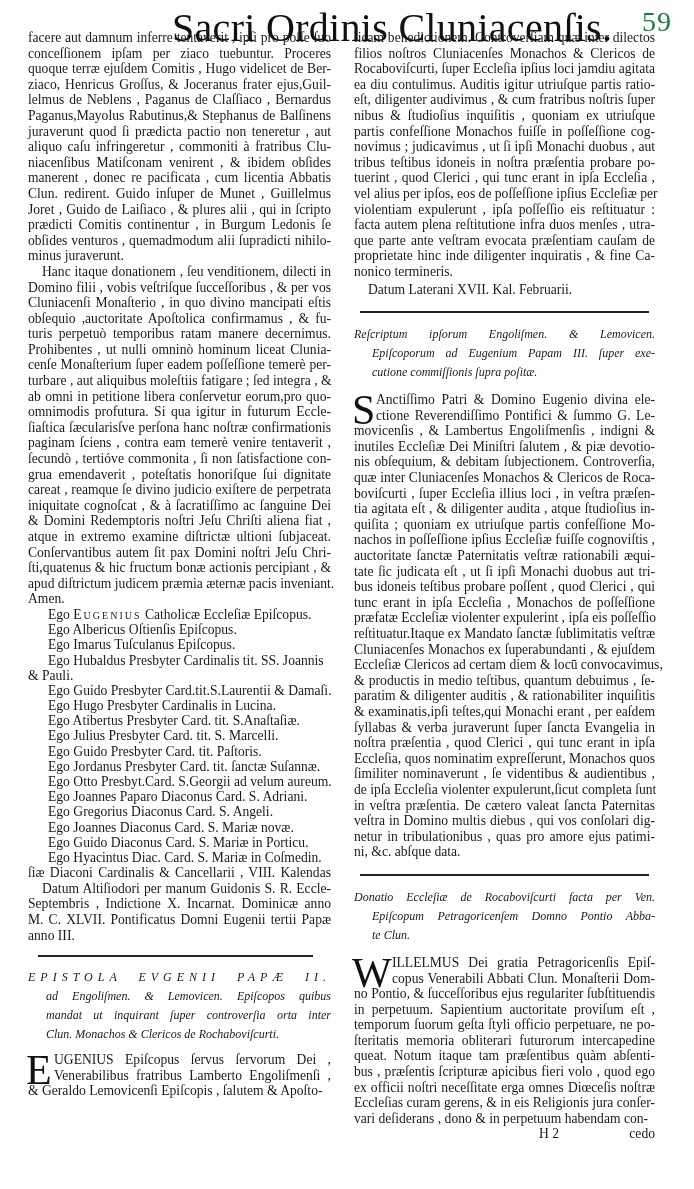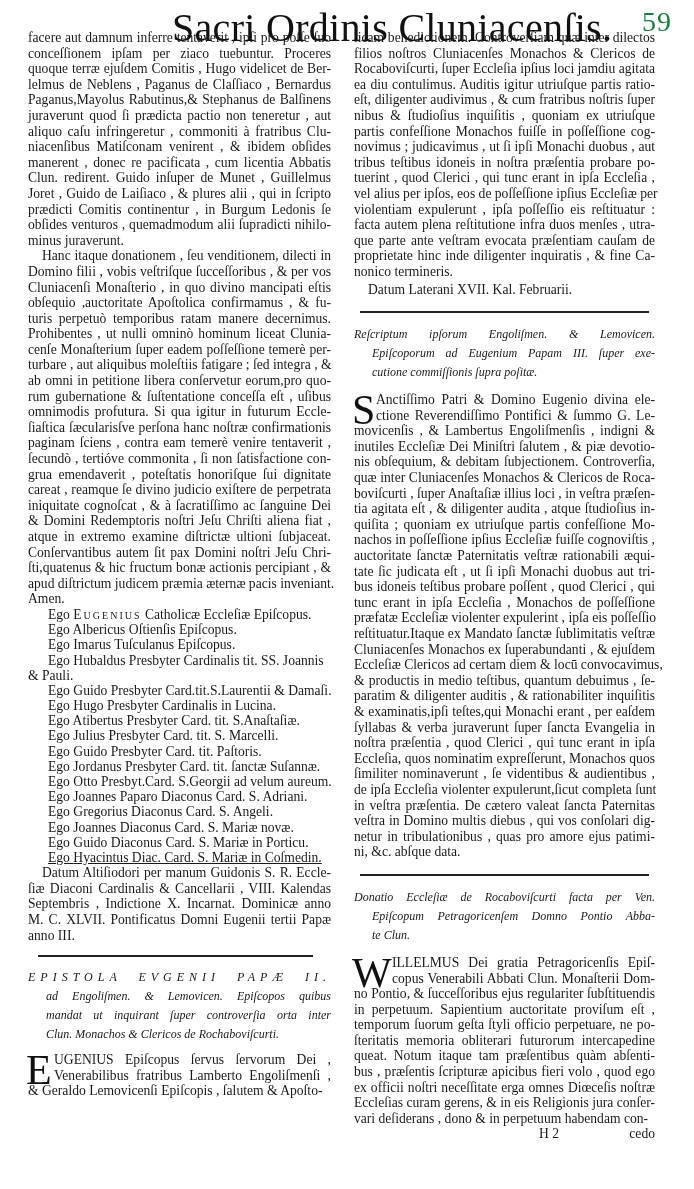--- a/index.html
+++ b/index.html
@@ -51,20 +51,21 @@
 <div class="running-head">
   <span class="running-title">Sacri Ordinis Cluniacenſis.</span>
   <span class="page-number">59</span>
 </div>
 
 <div class="col col-left">
   <div id="lp1">
       <span class="line">facere aut damnum inferre tentaverit , ipſi pro poſſe ſuo</span>
       <span class="line">conceſſionem ipſam per ziaco tuebuntur. Proceres</span>
       <span class="line">quoque terræ ejuſdem Comitis , Hugo videlicet de Ber-</span>
+      <span class="line">ziaco, Henricus Groſſus, &amp; Joceranus frater ejus,Guil-</span>
       <span class="line">lelmus de Neblens , Paganus de Claſſiaco , Bernardus</span>
       <span class="line">Paganus,Mayolus Rabutinus,&amp; Stephanus de Balſinens</span>
       <span class="line">juraverunt quod ſi prædicta pactio non teneretur , aut</span>
       <span class="line">aliquo caſu infringeretur , commoniti à fratribus Clu-</span>
       <span class="line">niacenſibus Matiſconam venirent , &amp; ibidem obſides</span>
       <span class="line">manerent , donec re pacificata , cum licentia Abbatis</span>
       <span class="line">Clun. redirent. Guido inſuper de Munet , Guillelmus</span>
       <span class="line">Joret , Guido de Laiſiaco , &amp; plures alii , qui in ſcripto</span>
       <span class="line">prædicti Comitis continentur , in Burgum Ledonis ſe</span>
       <span class="line">obſides venturos , quemadmodum alii ſupradicti nihilo-</span>
@@ -73,21 +74,20 @@
   <div id="lp2">
       <span class="line indent">Hanc itaque donationem , ſeu venditionem, dilecti in</span>
       <span class="line">Domino filii , vobis veſtriſque ſucceſſoribus , &amp; per vos</span>
       <span class="line">Cluniacenſi Monaſterio , in quo divino mancipati eſtis</span>
       <span class="line">obſequio ,auctoritate Apoſtolica confirmamus , &amp; fu-</span>
       <span class="line">turis perpetuò temporibus ratam manere decernimus.</span>
       <span class="line">Prohibentes , ut nulli omninò hominum liceat Clunia-</span>
       <span class="line">cenſe Monaſterium ſuper eadem poſſeſſione temerè per-</span>
       <span class="line">turbare , aut aliquibus moleſtiis fatigare ; ſed integra , &amp;</span>
       <span class="line">ab omni in petitione libera conſervetur eorum,pro quo-</span>
-      <span class="line">rum gubernatione &amp; ſuſtentatione conceſſa eſt , uſibus</span>
       <span class="line">omnimodis profutura. Si qua igitur in futurum Eccle-</span>
       <span class="line">ſiaſtica ſæcularisſve perſona hanc noſtræ confirmationis</span>
       <span class="line">paginam ſciens , contra eam temerè venire tentaverit ,</span>
       <span class="line">ſecundò , tertióve commonita , ſi non ſatisfactione con-</span>
       <span class="line">grua emendaverit , poteſtatis honoriſque ſui dignitate</span>
       <span class="line">careat , reamque ſe divino judicio exiſtere de perpetrata</span>
       <span class="line">iniquitate cognoſcat , &amp; à ſacratiſſimo ac ſanguine Dei</span>
       <span class="line">&amp; Domini Redemptoris noſtri Jeſu Chriſti aliena fiat ,</span>
       <span class="line">atque in extremo examine diſtrictæ ultioni ſubjaceat.</span>
       <span class="line">Conſervantibus autem ſit pax Domini noſtri Jeſu Chri-</span>
@@ -105,25 +105,25 @@
       <span class="sig" style="padding-left: 20px;"><span>Ego</span> <span>Hugo Presbyter Cardinalis in Lucina.</span> </span>
       <span class="sig" style="padding-left: 20px; font-family: Liberation Serif, serif;"><span>Ego</span> <span>Atibertus Presbyter Card. tit. S.Anaſtaſiæ.</span> </span>
       <span class="sig" style="padding-left: 20px;"><span>Ego</span> <span>Julius Presbyter Card. tit. S. Marcelli.</span> </span>
       <span class="sig" style="padding-left: 20px;"><span>Ego</span> <span>Guido Presbyter Card. tit. Paſtoris.</span> </span>
       <span class="sig" style="padding-left: 20px;"><span>Ego</span> <span>Jordanus Presbyter Card. tit. ſanctæ Suſannæ.</span> </span>
       <span class="sig" style="padding-left: 20px;"><span>Ego</span> <span>Otto Presbyt.Card. S.Georgii ad velum aureum.</span> </span>
       <span class="sig" style="padding-left: 20px;"><span>Ego</span> <span>Joannes Paparo Diaconus Card. S. Adriani.</span> </span>
       <span class="sig" style="padding-left: 20px;"><span>Ego</span> <span>Gregorius Diaconus Card. S. Angeli.</span> </span>
       <span class="sig" style="padding-left: 20px;"><span>Ego</span> <span>Joannes Diaconus Card. S. Mariæ novæ.</span> </span>
       <span class="sig" style="padding-left: 20px;"><span>Ego</span> <span>Guido Diaconus Card. S. Mariæ in Porticu.</span> </span>
-      <span class="sig" style="padding-left: 20px; text-decoration: underline;"><span>Ego</span> <span>Hyacintus Diac. Card. S. Mariæ in Coſmedin.</span> </span>
+      <span class="sig" style="padding-left: 20px;"><span>Ego</span> <span>Hyacintus Diac. Card. S. Mariæ in Coſmedin.</span> </span>
     </div>
   <div id="ldatum">
+      <span class="line">ſiæ Diaconi Cardinalis &amp; Cancellarii , VIII. Kalendas</span>
       <span class="line indent">Datum Altiſiodori per manum Guidonis S. R. Eccle-</span>
-      <span class="line">ſiæ Diaconi Cardinalis &amp; Cancellarii , VIII. Kalendas</span>
       <span class="line">Septembris , Indictione X. Incarnat. Dominicæ anno</span>
       <span class="line">M. C. XLVII. Pontificatus Domni Eugenii tertii Papæ</span>
       <span class="line last">anno III.</span>
     </div>
   <span class="rule rule-l"></span>
   <div class="heading" id="eh">
       <span class="hl spaced">EPISTOLA EVGENII PAPÆ II.</span>
       <span class="hl cont">ad Engoliſmen. &amp; Lemovicen. Epiſcopos quibus</span>
       <span class="hl cont">mandat ut inquirant ſuper controverſia orta inter</span>
       <span class="hl cont last">Clun. Monachos &amp; Clericos de Rochaboviſcurti.</span>
@@ -166,21 +166,21 @@
     </div>
   <div class="initial-block" style="margin-top:10px;">
     <span class="dropcap">S</span>
     <div id="rl">
         <span class="line" style="padding-left: 22px;">Anctiſſimo Patri &amp; Domino Eugenio divina ele-</span>
         <span class="line" style="padding-left: 22px;">ctione Reverendiſſimo Pontifici &amp; ſummo G. Le-</span>
         <span class="line">movicenſis , &amp; Lambertus Engoliſmenſis , indigni &amp;</span>
         <span class="line">inutiles Eccleſiæ Dei Miniſtri ſalutem , &amp; piæ devotio-</span>
         <span class="line">nis obſequium, &amp; debitam ſubjectionem. Controverſia,</span>
         <span class="line">quæ inter Cluniacenſes Monachos &amp; Clericos de Roca-</span>
-        <span class="line">boviſcurti , ſuper Anaſtaſiæ illius loci , in veſtra præſen-</span>
+        <span class="line">boviſcurti , ſuper Eccleſia illius loci , in veſtra præſen-</span>
         <span class="line">tia agitata eſt , &amp; diligenter audita , atque ſtudioſius in-</span>
         <span class="line">quiſita ; quoniam ex utriuſque partis confeſſione Mo-</span>
         <span class="line">nachos in poſſeſſione ipſius Eccleſiæ fuiſſe cognoviſtis ,</span>
         <span class="line">auctoritate ſanctæ Paternitatis veſtræ rationabili æqui-</span>
         <span class="line">tate ſic judicata eſt , ut ſi ipſi Monachi duobus aut tri-</span>
         <span class="line">bus idoneis teſtibus probare poſſent , quod Clerici , qui</span>
         <span class="line">tunc erant in ipſa Eccleſia , Monachos de poſſeſſione</span>
         <span class="line">præfatæ Eccleſiæ violenter expulerint , ipſa eis poſſeſſio</span>
         <span class="line">reſtituatur.Itaque ex Mandato ſanctæ ſublimitatis veſtræ</span>
         <span class="line">Cluniacenſes Monachos ex ſuperabundanti , &amp; ejuſdem</span>

